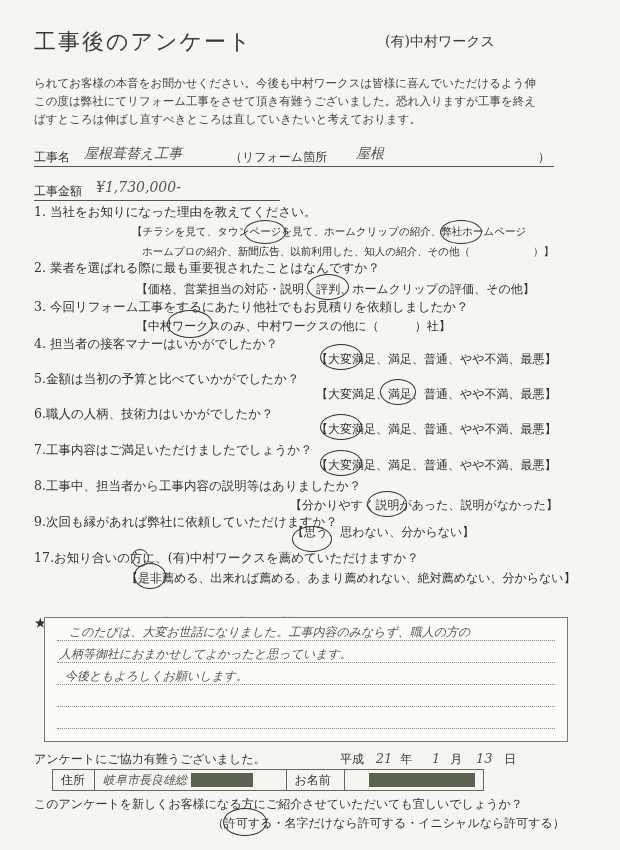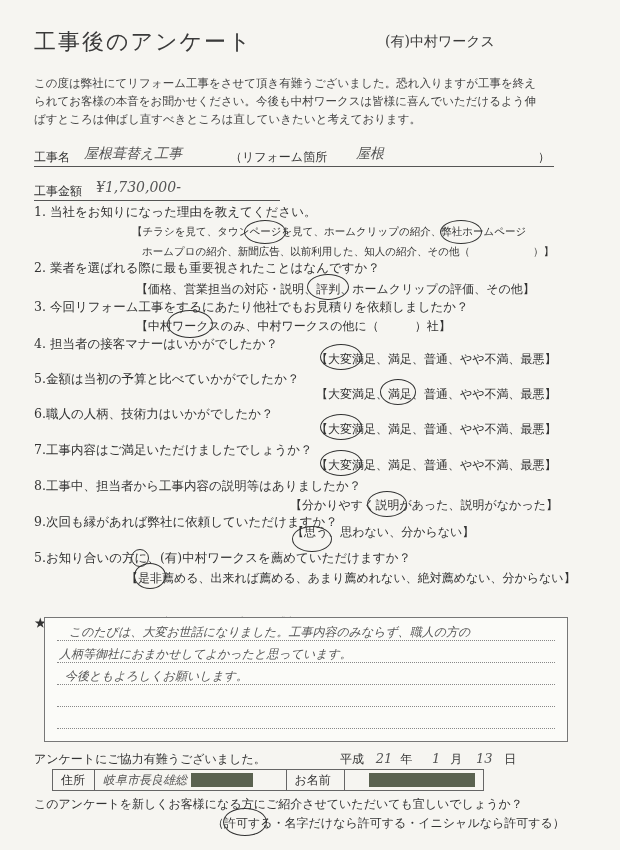--- a/index.html
+++ b/index.html
@@ -22,22 +22,22 @@
   table.info td{border:1px solid #666;height:20px;padding:0 8px;}
   .redact{display:inline-block;background:#5a6250;height:14px;vertical-align:middle;}
 </style>
 </head>
 <body>
 
 <div class="abs title">工事後のアンケート</div>
 <div class="abs company">(有)中村ワークス</div>
 
 <div class="abs intro">
+  <div>られてお客様の本音をお聞かせください。今後も中村ワークスは皆様に喜んでいただけるよう伸</div>
   <div>この度は弊社にてリフォーム工事をさせて頂き有難うございました。恐れ入りますが工事を終え</div>
-  <div>られてお客様の本音をお聞かせください。今後も中村ワークスは皆様に喜んでいただけるよう伸</div>
   <div>ばすところは伸ばし直すべきところは直していきたいと考えております。</div>
 </div>
 
 <div class="abs uline" style="left:34px;top:146px;width:520px;height:20px;">
   <span class="label" style="position:absolute;left:0;top:3px;">工事名</span>
   <span class="hand" style="position:absolute;left:50px;top:-1px;">屋根葺替え工事</span>
   <span class="label" style="position:absolute;left:196px;top:3px;">（リフォーム箇所</span>
   <span class="hand" style="position:absolute;left:322px;top:-1px;">屋根</span>
   <span class="label" style="position:absolute;left:504px;top:3px;">）</span>
 </div>
@@ -78,21 +78,21 @@
 <div class="circle" style="left:320px;top:450px;width:40px;height:24px;"></div>
 
 <div class="abs q" style="top:478px;">8.工事中、担当者から工事内容の説明等はありましたか？</div>
 <div class="abs opt" style="left:290px;top:497px;">【分かりやすく説明があった、説明がなかった】</div>
 <div class="circle" style="left:367px;top:491px;width:38px;height:24px;"></div>
 
 <div class="abs q" style="top:514px;">9.次回も縁があれば弊社に依頼していただけますか？</div>
 <div class="abs opt" style="left:292px;top:524px;">【思う、思わない、分からない】</div>
 <div class="circle" style="left:292px;top:526px;width:38px;height:24px;"></div>
 
-<div class="abs q" style="top:550px;">5.お知り合いの方に、(有)中村ワークスを薦めていただけますか？</div>
+<div class="abs q" style="top:550px;">17.お知り合いの方に、(有)中村ワークスを薦めていただけますか？</div>
 <div class="abs opt" style="left:126px;top:570px;">【是非薦める、出来れば薦める、あまり薦めれない、絶対薦めない、分からない】</div>
 <div class="circle" style="left:134px;top:563px;width:30px;height:24px;"></div>
 <div class="circle" style="left:131px;top:549px;width:16px;height:16px;"></div>
 
 <div class="abs" style="left:34px;top:591px;font-size:12.5px;margin-top:24px;">★今回のリフォーム工事を終えて正直なご感想をお願いいたします。</div>
 
 <div class="box">
   <div class="dotline" style="top:22px;"></div>
   <div class="dotline" style="top:44px;"></div>
   <div class="dotline" style="top:66px;"></div>

